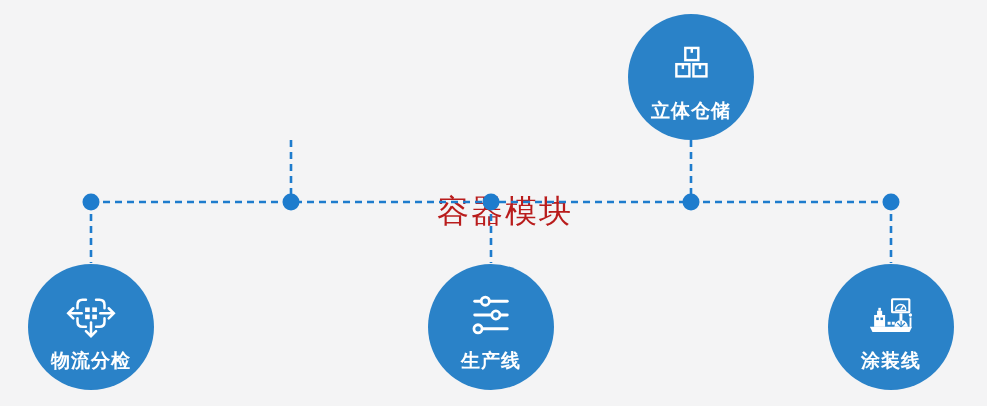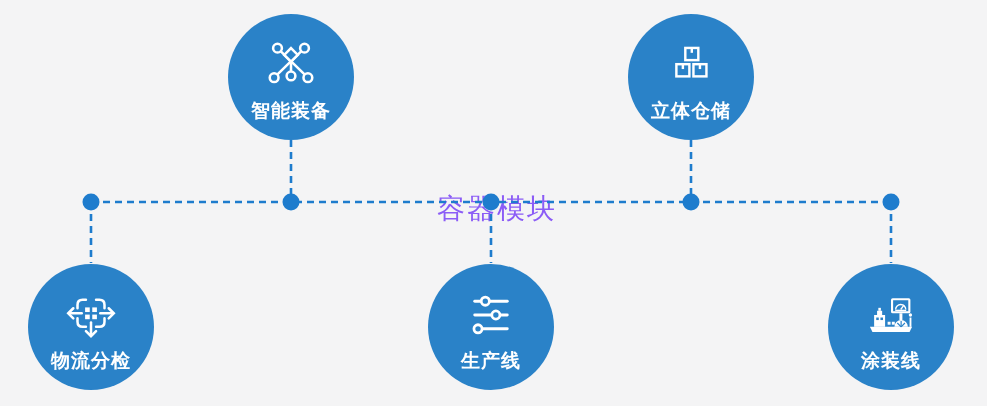--- a/index.html
+++ b/index.html
@@ -8,23 +8,23 @@
     background: #f4f4f5;
     position: relative;
     overflow: hidden;
     font-family: "Liberation Sans", "DejaVu Sans", sans-serif;
   }
   .stage { position: absolute; inset: 0; width: 987px; height: 406px; }
 
   .watermark {
     position: absolute;
     left: 437px; top: 190px;
-    font-size: 28px;
+    font-size: 32px;
     letter-spacing: 2px;
-    color: #8b5cf6;
+    color: #b91c1c;
     font-weight: 400;
     z-index: 1;
     user-select: none;
     white-space: nowrap;
   }
 
   svg.connectors {
     position: absolute; left: 0; top: 0;
     z-index: 2;
   }
@@ -81,40 +81,20 @@
     </g>
     <g fill="#1e7ccd">
       <circle cx="91" cy="202" r="8.5"></circle>
       <circle cx="291" cy="202" r="8.5"></circle>
       <circle cx="491" cy="202" r="8.5"></circle>
       <circle cx="691" cy="202" r="8.5"></circle>
       <circle cx="891" cy="202" r="8.5"></circle>
     </g>
   </svg>
 
-  <div class="node pos-top-left">
-    <div class="icon-wrap">
-      <svg width="54" height="54" viewBox="0 0 64 64">
-        <g stroke="#ffffff" stroke-width="3" fill="none" stroke-linecap="round">
-          <line x1="16" y1="12" x2="52" y2="47"></line>
-          <line x1="48" y1="12" x2="12" y2="47"></line>
-          <line x1="32" y1="29" x2="32" y2="40"></line>
-        </g>
-        <path d="M32 12 L40 20 L32 28 L24 20 Z" fill="#2a82c8" stroke="#ffffff" stroke-width="3"></path>
-        <g fill="#2a82c8" stroke="#ffffff" stroke-width="3">
-          <circle cx="16" cy="12" r="5.2"></circle>
-          <circle cx="48" cy="12" r="5.2"></circle>
-          <circle cx="12" cy="47" r="5.2"></circle>
-          <circle cx="52" cy="47" r="5.2"></circle>
-          <circle cx="32" cy="45" r="5.2"></circle>
-        </g>
-      </svg>
-    </div>
-    <div class="label">智能装备</div>
-  </div>
 
   <div class="node pos-bottom-left">
     <div class="icon-wrap">
       <svg width="54" height="54" viewBox="0 0 64 64">
         <g stroke="#ffffff" stroke-width="3" fill="none" stroke-linecap="round">
           <path d="M16 24 L16 20 Q16 14 22 14 L26 14"></path>
           <path d="M38 14 L42 14 Q48 14 48 20 L48 24"></path>
           <path d="M48 36 L48 40 Q48 46 42 46 L38 46"></path>
           <path d="M26 46 L22 46 Q16 46 16 40 L16 36"></path>
           <line x1="21" y1="30" x2="6" y2="30"></line>

